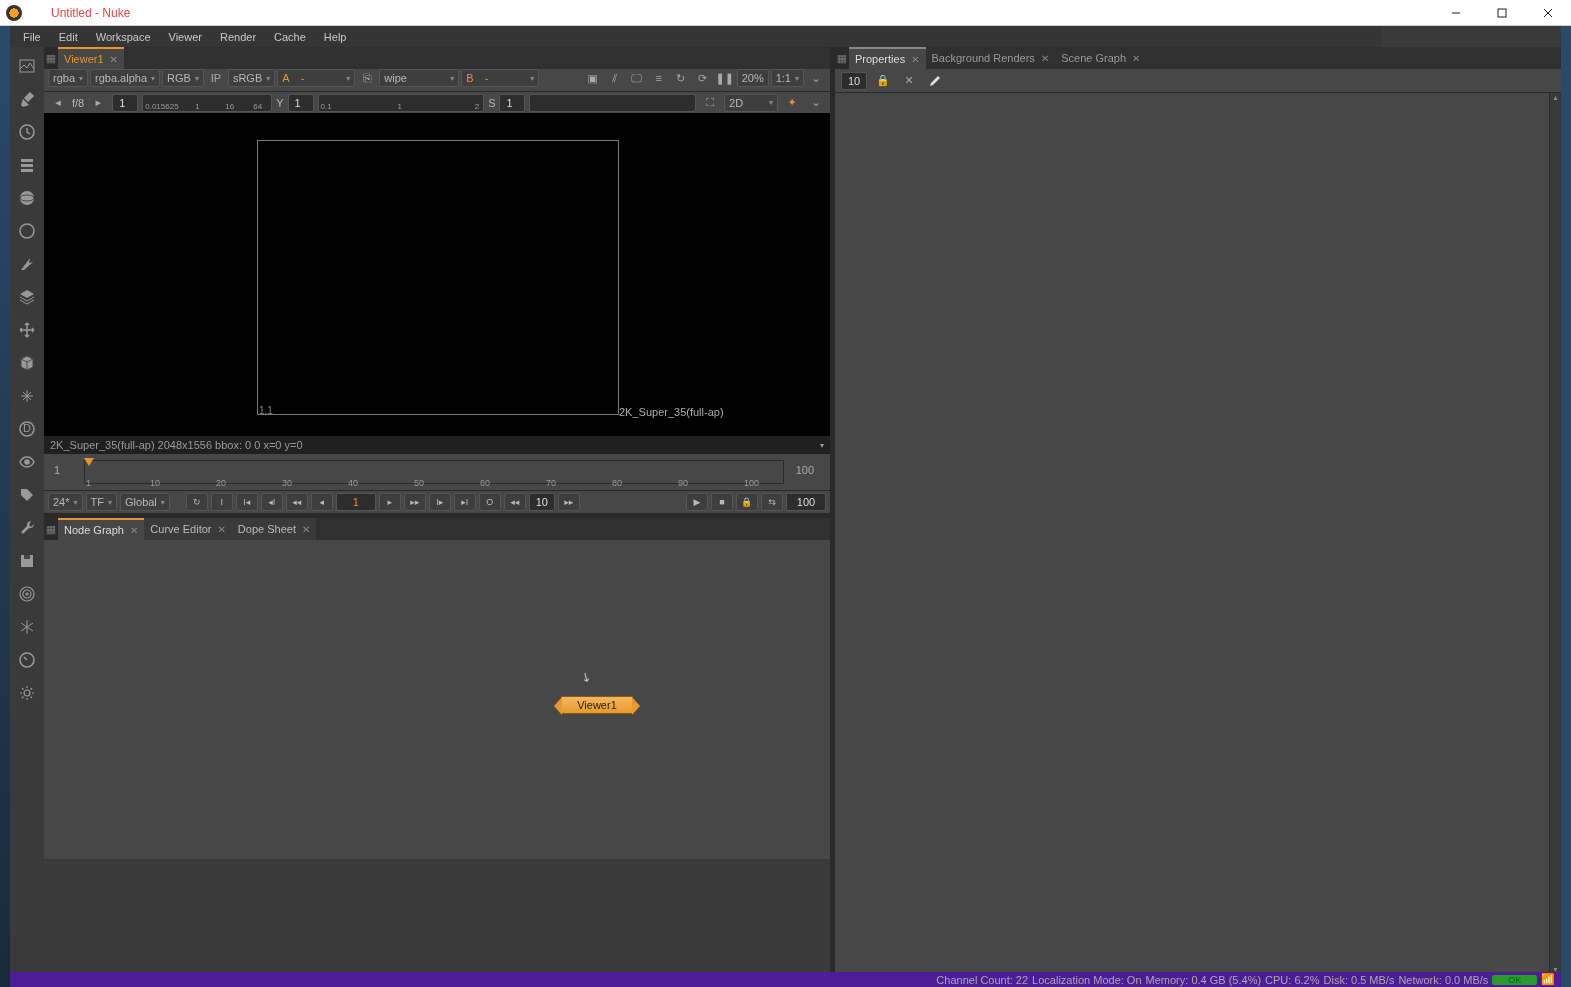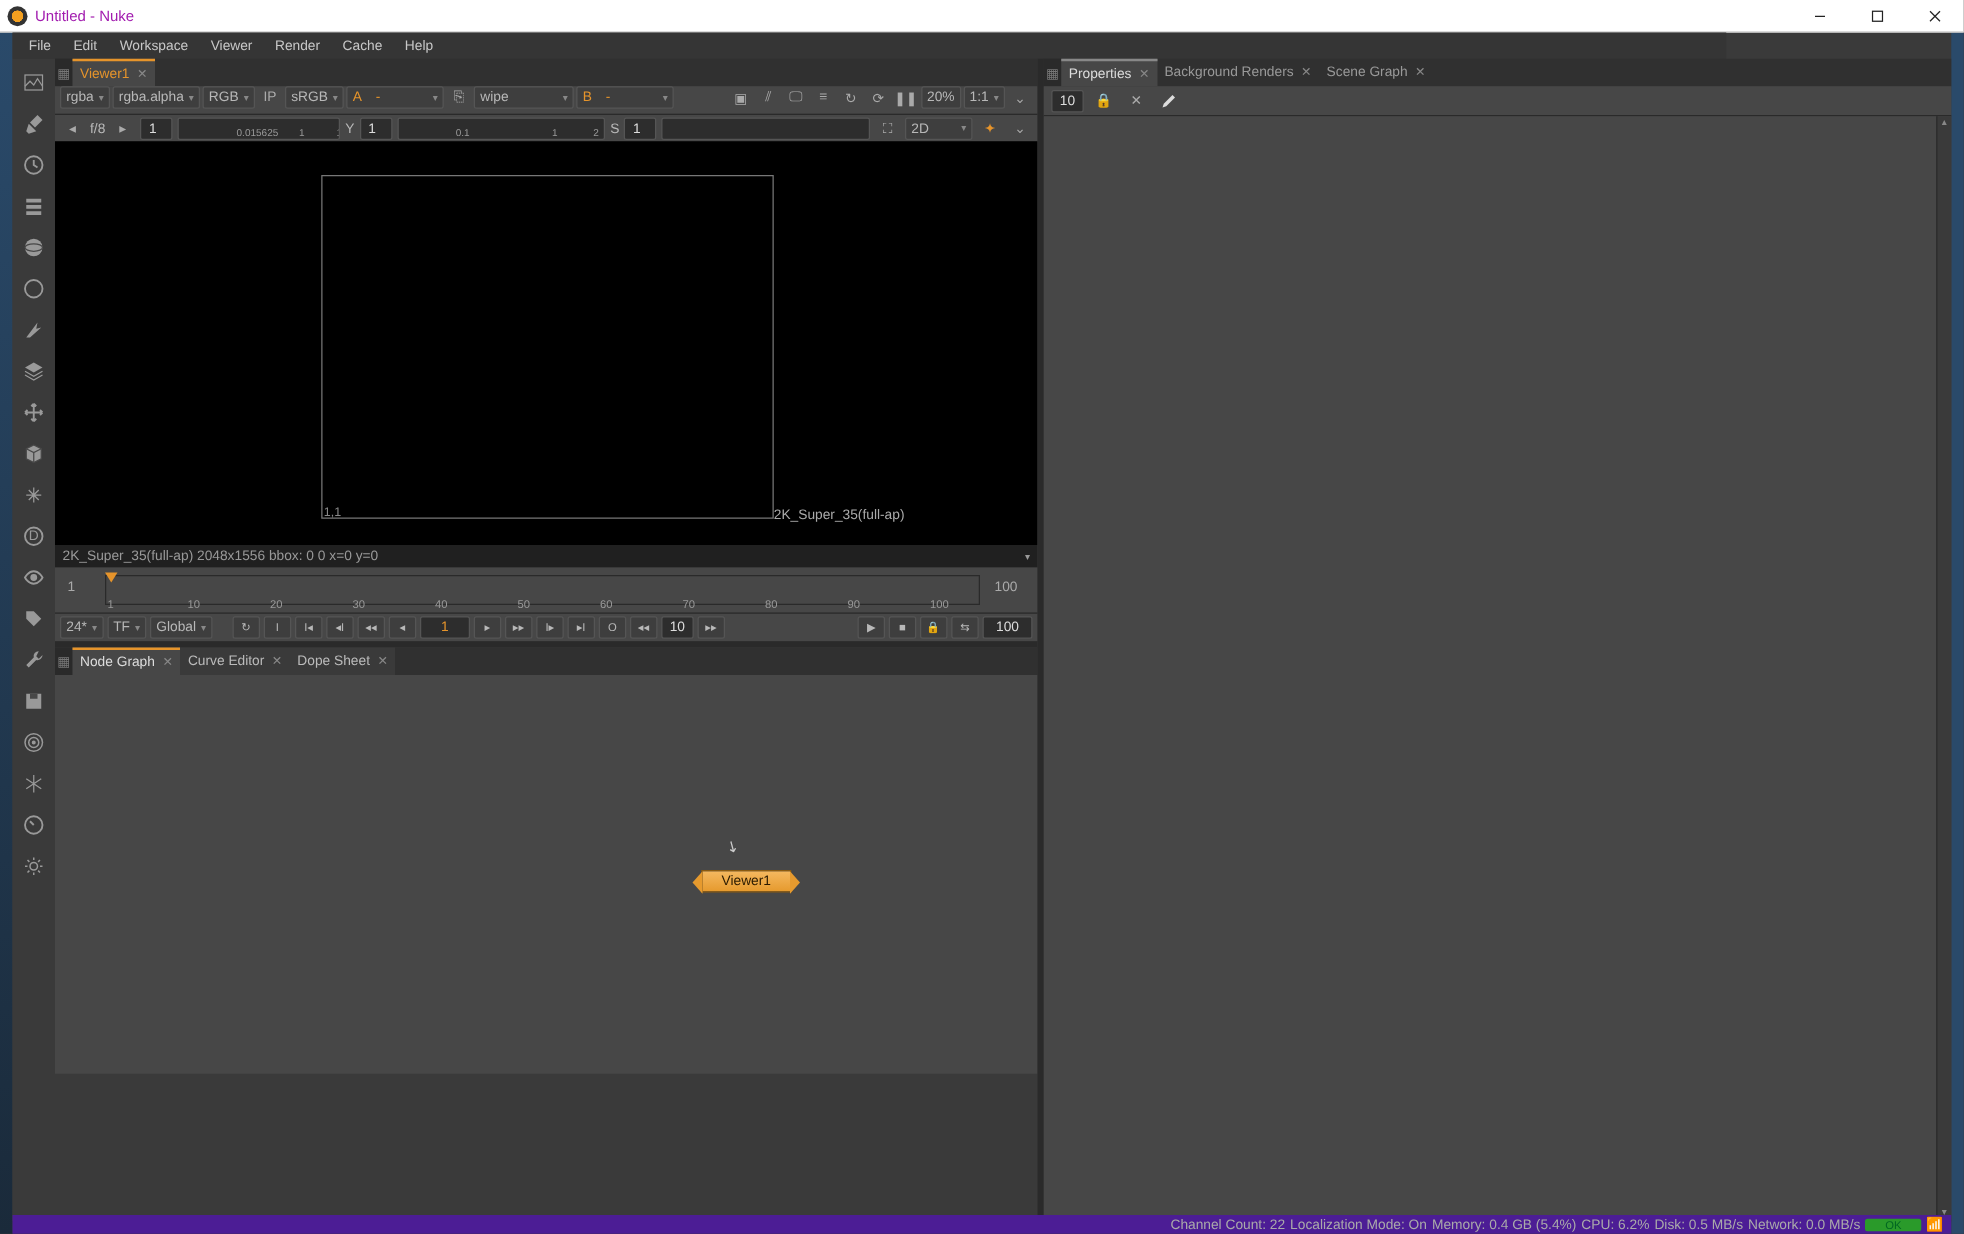--- a/index.html
+++ b/index.html
@@ -1,21 +1,21 @@
 <!DOCTYPE html>
 <html><head>
 <meta charset="utf-8">
 <style>
 * { margin:0; padding:0; box-sizing:border-box; font-family:"Segoe UI",Tahoma,sans-serif; font-size:11px; user-select:none; }
 body { width:1571px; height:987px; background:#3a3a3a; overflow:hidden; }
 
 
 .titlebar { position:absolute; top:0; left:0; right:0; height:26px; background:#fff; display:flex; align-items:center; padding:0 6px; border-bottom:1px solid #d0d0d0; }
 .titlebar .icon { width:16px; height:16px; margin-right:6px; background:radial-gradient(#f4a020 40%, #333 42%); border-radius:50%; }
-.titlebar .title { flex:1; color:#a21caf; font-size:12px; }
+.titlebar .title { flex:1; color:#ef4444; font-size:12px;margin-left:23px; }
 .win-btns { position:absolute; right:0; top:0; display:flex; height:26px; }
 .win-btn { width:46px; display:flex; align-items:center; justify-content:center; color:#222; font-size:14px; }
 .win-btn svg { stroke:#222; }
 
 
 .menubar { position:absolute; top:26px; left:10px; right:190px; height:21px; background:#353535; display:flex; align-items:center; padding:0 4px; gap:0; color:#c8c8c8; }
 .menubar .mitem { padding:3px 9px; cursor:pointer; }
 
 
 .toolstrip { position:absolute; left:10px; top:47px; width:34px; bottom:10px; background:#3a3a3a; display:flex; flex-direction:column; align-items:center; padding-top:8px; gap:11px; }
@@ -33,21 +33,21 @@
 .viewer-ctrl { position:absolute; left:44px; top:69px; height:22px; width:786px; background:#474747; display:flex; align-items:flex-start; color:#b8b8b8; gap:2px; padding:0 4px; }
 .sel { background:#3e3e3e; border:1px solid #555; border-radius:2px; padding:1px 4px; display:flex; align-items:center; gap:4px; height:18px; }
 .sel .arr { font-size:8px; color:#888; }
 .sel.orange { color:#e6942b; }
 .vbtn { width:20px; height:18px; display:flex; align-items:center; justify-content:center; color:#aaa; }
 
 
 .viewer-ctrl2 { position:absolute; left:44px; top:91px; height:22px; width:786px; background:#474747; display:flex; align-items:center; color:#b8b8b8; gap:4px; padding:0 4px; border-top:1px solid #2a2a2a; }
 .input { background:#2d2d2d; border:1px solid #555; border-radius:2px; padding:1px 6px; color:#ddd; height:18px; min-width:24px; display:flex; align-items:center; }
 .ruler { flex:1; height:18px; background:#2d2d2d; border:1px solid #555; border-radius:2px; position:relative; overflow:hidden;}
-.ruler .lbl { position:absolute; bottom:0; font-size:8px; color:#999;margin-left:44px; }
+.ruler .lbl { position:absolute; bottom:0; font-size:8px; color:#999; }
 
 
 .viewer-canvas { position:absolute; left:44px; top:113px; width:786px; height:323px; background:#000; }
 .viewer-canvas .frame { position:absolute; left:213px; top:27px; width:362px; height:275px; border:1px solid #777; }
 .viewer-canvas .corner { position:absolute; left:215px; top:292px; color:#888; font-size:10px; }
 .viewer-canvas .format { position:absolute; left:575px; top:293px; color:#aaa; font-size:11px; }
 
 
 .infobar { position:absolute; left:44px; top:436px; width:786px; height:18px; background:#202020; color:#999; display:flex; align-items:center; padding:0 6px; font-size:11px; }
 .infobar .drop { margin-left:auto; font-size:8px; }

